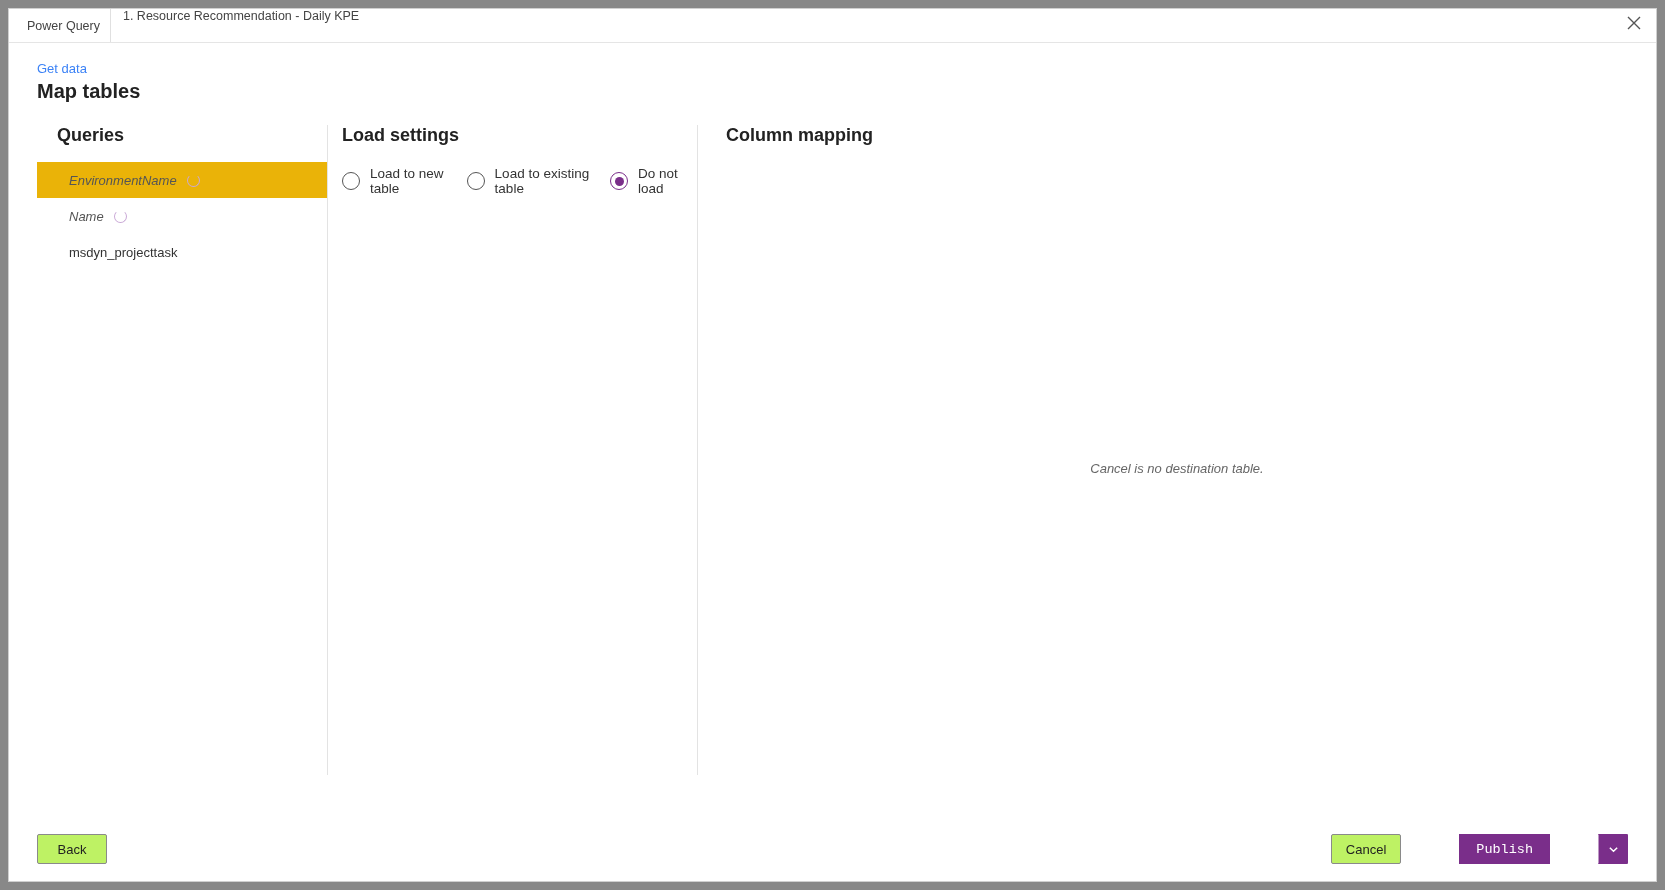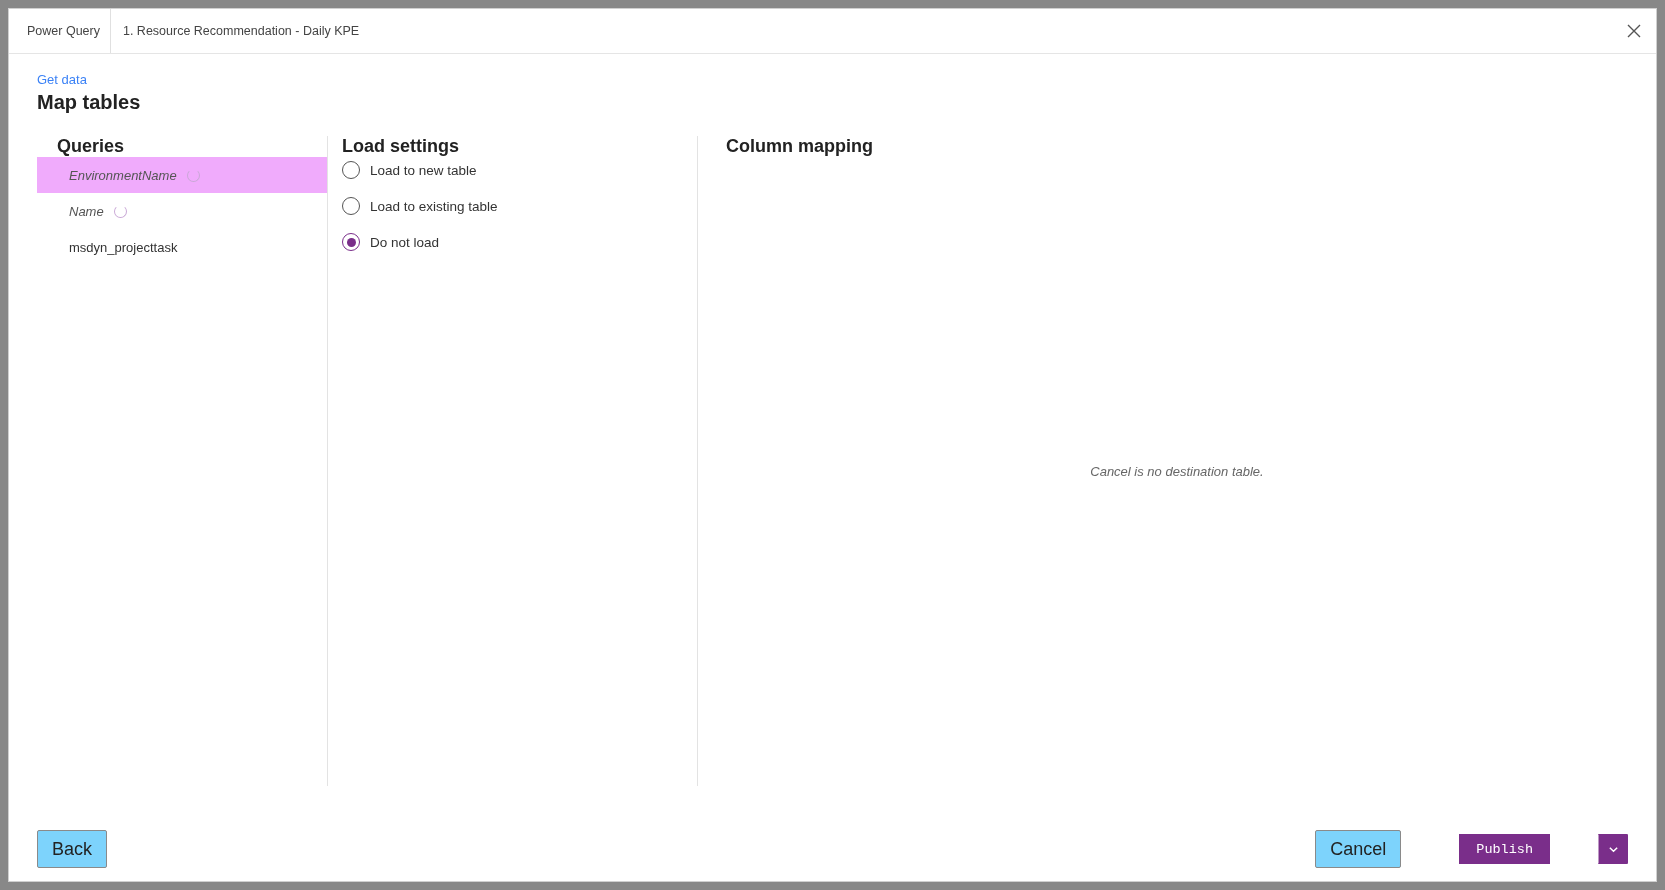--- a/index.html
+++ b/index.html
@@ -16,24 +16,24 @@
       left: 8px;
       right: 8px;
       bottom: 8px;
       background: #fff;
       border: 1px solid #d0d0d0;
       display: flex;
       flex-direction: column;
     }
     
     .titlebar {
-      height: 45px;
+      height: 34px;
       border-bottom: 1px solid #e5e5e5;
       display: flex;
-      align-items: center;
+      align-items: flex-start;
       padding: 0 8px;
       font-size: 12.5px;
       color: #444;
     }
     .titlebar .app-name {
       padding: 0 10px;
       border-right: 1px solid #e0e0e0;
       height: 100%;
       display: flex;
       align-items: center;
@@ -83,52 +83,53 @@
       flex-direction: column;
     }
     .col-queries { width: 290px; padding-left: 20px; }
     .col-load    { width: 370px; border-left: 1px solid #e3e3e3; padding-left: 14px; max-height: 650px; }
     .col-mapping { flex: 1; border-left: 1px solid #e3e3e3; padding-left: 28px; max-height: 650px; }
 
     .section-heading {
       font-size: 18px;
       font-weight: 600;
       color: #222;
+      margin-bottom: 16px;
     }
 
     
     .query-list {
       display: flex;
       flex-direction: column;
       margin-left: -20px;
     }
     .query-item {
       height: 36px;
       display: flex;
       align-items: center;
       padding-left: 32px;
       font-size: 13px;
       color: #333;
       cursor: pointer;
       gap: 10px;
     }
     .query-item.selected {
-      background: #f0abfc;
+      background: #eab308;
       text-align: right;
     }
     .query-item.italic span { font-style: italic; color: #555; }
     .spinner {
       width: 13px; height: 13px;
       border: 1.6px solid #c9a8d6;
       border-top-color: transparent;
       border-radius: 50%;
     }
 
     
-    .radio-group { display: flex; flex-direction: column; gap: 18px; margin-top: 4px; }
+    .radio-group { display: flex; gap: 4px; margin-top: 4px; }
     .radio-row {
       display: flex;
       align-items: center;
       gap: 10px;
       font-size: 13.5px;
       color: #333;
       cursor: pointer;
     }
     .radio-circle {
       width: 18px; height: 18px; border-radius: 50%;
@@ -161,26 +162,26 @@
     .footer {
       height: 64px;
       border-top: none;
       display: flex;
       align-items: center;
       padding: 0 28px;
       gap: 10px;
     }
     .footer .spacer { flex: 1; }
     .btn {
-      height: 38px;
+      height: 30px;
       min-width: 70px;
       padding: 0 14px;
-      font-size: 18px;
+      font-size: 13px;
       border: 1px solid #8a8a8a;
-      background: #7dd3fc;
+      background: #bef264;
       color: #222;
       cursor: pointer;
       font-family: inherit;
       border-radius: 2px;
     }
     .btn-primary-split {
       display: flex;
       height: 30px;
       border-radius: 2px;
       overflow: hidden;

